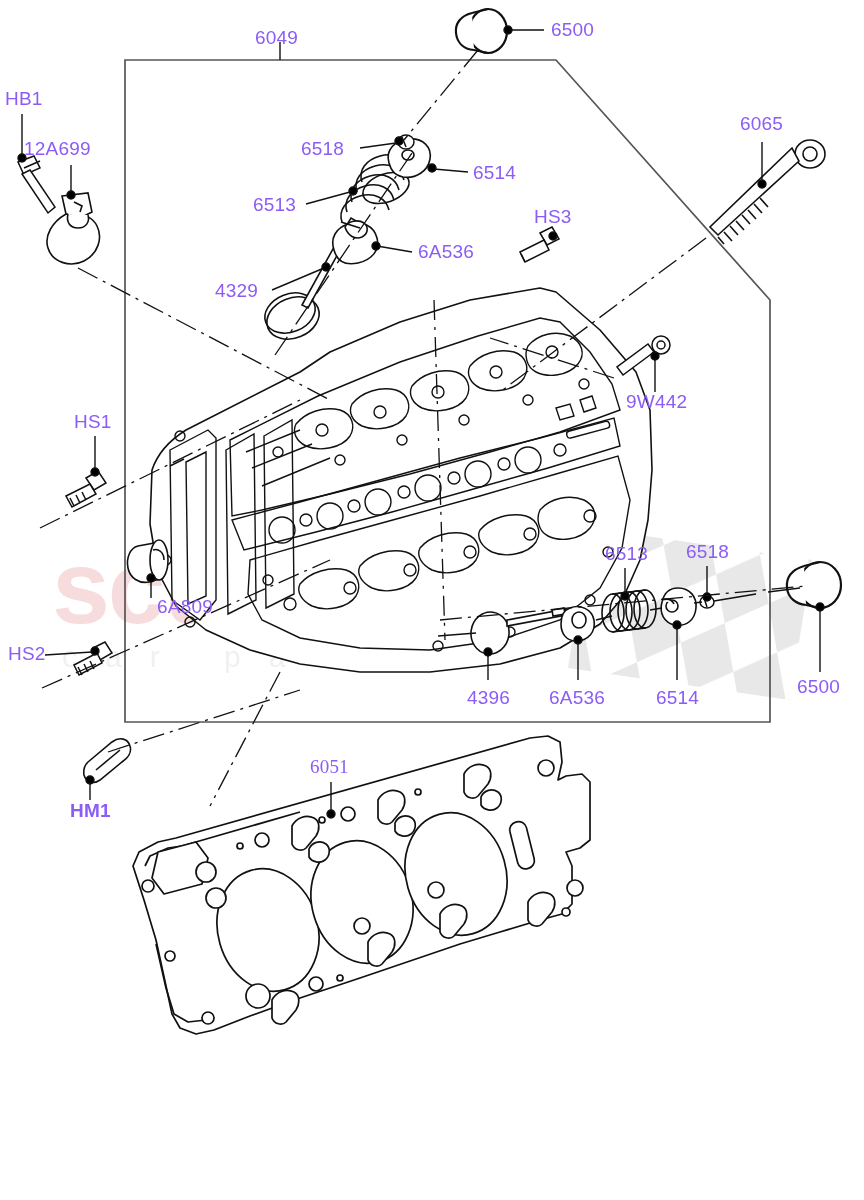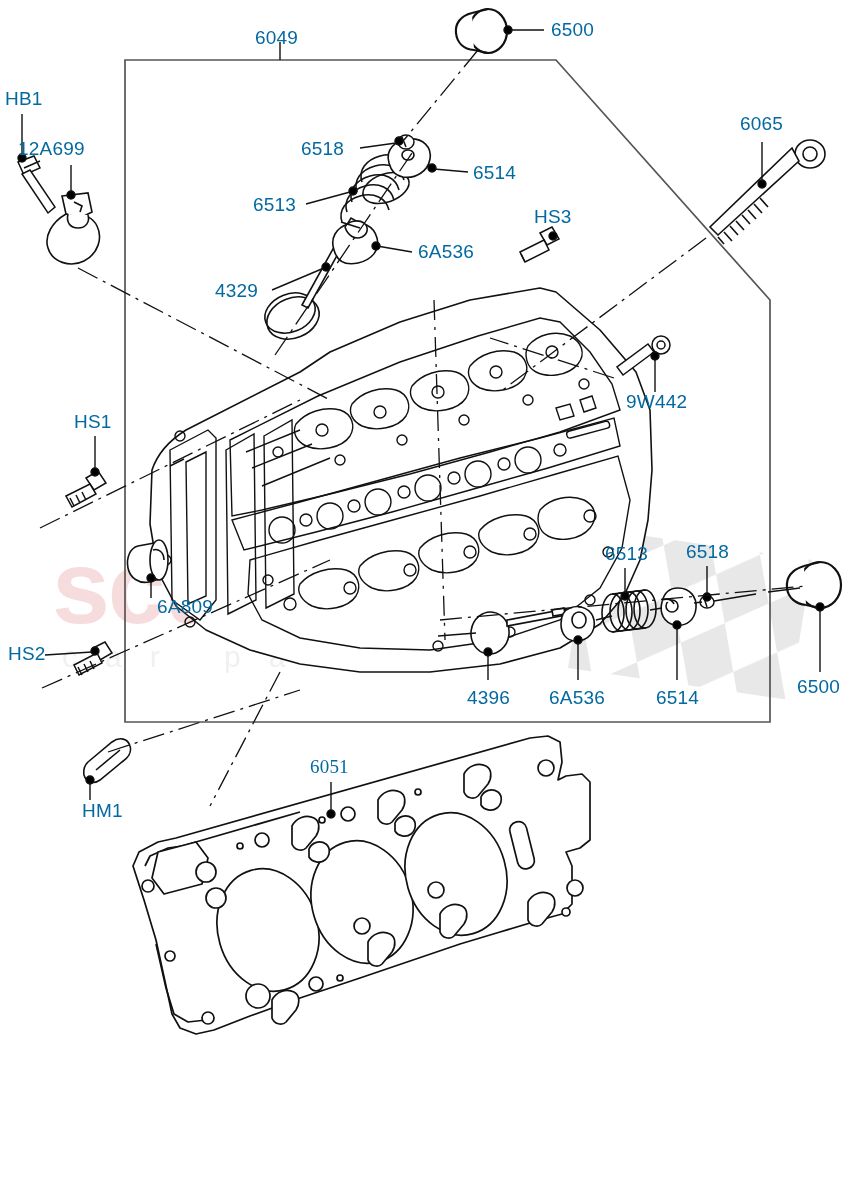--- a/index.html
+++ b/index.html
@@ -8,21 +8,21 @@
     width:864px;height:1200px;
     background:#ffffff;
     font-family:"Liberation Sans", sans-serif;
     overflow:hidden;
     position:relative;
   }
   #stage{position:absolute;left:0;top:0;width:864px;height:1200px;}
   svg#diagram{position:absolute;left:0;top:0;width:864px;height:1200px;}
   .lbl{
     position:absolute;
-    color:#0369a1;
+    color:#8b5cf6;
     font-family:"Liberation Sans", sans-serif;
     font-size:19px;
     letter-spacing:0.2px;
     white-space:nowrap;
     user-select:none;
   }
   .wm-scuderia{
     position:absolute;
     left:52px;top:528px;
     font-family:"Liberation Sans", sans-serif;
@@ -462,29 +462,29 @@
   </svg>
 
   <div class="lbl" style="left:255px;top:27px;">6049</div>
   <div class="lbl" style="left:551px;top:19px;">6500</div>
   <div class="lbl" style="left:301px;top:138px;">6518</div>
   <div class="lbl" style="left:473px;top:162px;">6514</div>
   <div class="lbl" style="left:253px;top:194px;">6513</div>
   <div class="lbl" style="left:418px;top:241px;">6A536</div>
   <div class="lbl" style="left:215px;top:280px;">4329</div>
   <div class="lbl" style="left:5px;top:88px;">HB1</div>
-  <div class="lbl" style="left:18px;top:138px;">12A699</div>
+  <div class="lbl" style="left:24px;top:138px;">12A699</div>
   <div class="lbl" style="left:534px;top:206px;">HS3</div>
   <div class="lbl" style="left:740px;top:113px;text-align:right;">6065</div>
   <div class="lbl" style="left:626px;top:391px;text-align:center;">9W442</div>
   <div class="lbl" style="left:74px;top:411px;">HS1</div>
   <div class="lbl" style="left:123px;top:596px;margin-left:34px;">6A809</div>
   <div class="lbl" style="left:8px;top:643px;">HS2</div>
   <div class="lbl" style="left:467px;top:687px;">4396</div>
   <div class="lbl" style="left:549px;top:687px;">6A536</div>
   <div class="lbl" style="left:605px;top:543px;">6513</div>
   <div class="lbl" style="left:656px;top:687px;">6514</div>
   <div class="lbl" style="left:686px;top:541px;">6518</div>
   <div class="lbl" style="left:797px;top:676px;">6500</div>
-  <div class="lbl" style="left:82px;top:800px;">HM1</div>
+  <div class="lbl" style="left:70px;top:800px;font-weight:bold;">HM1</div>
   <div class="lbl" style="left:310px;top:756px;font-family:Liberation Serif, serif;">6051</div>
 
 </div>
 
 </body></html>

